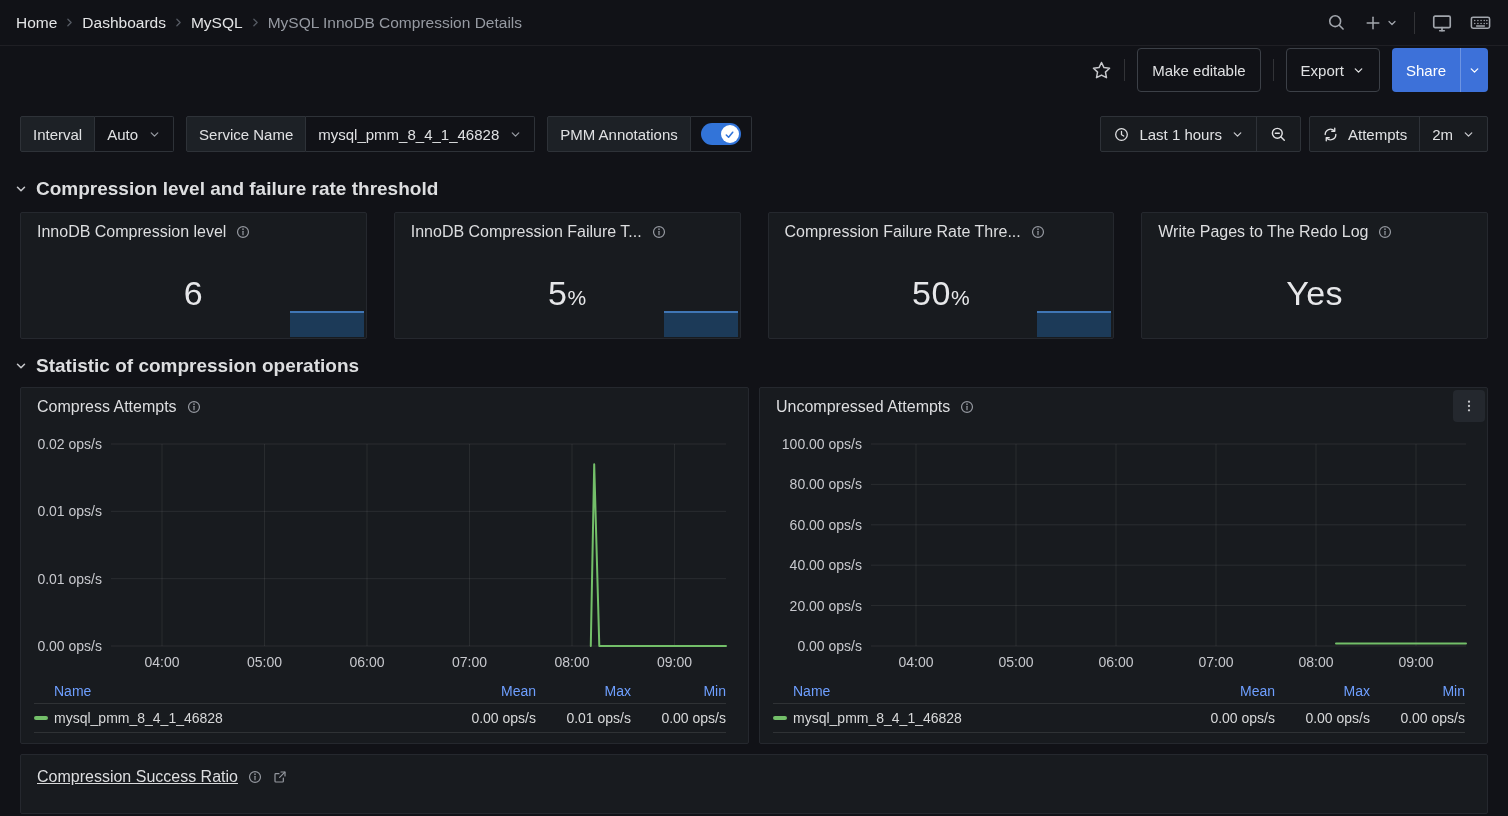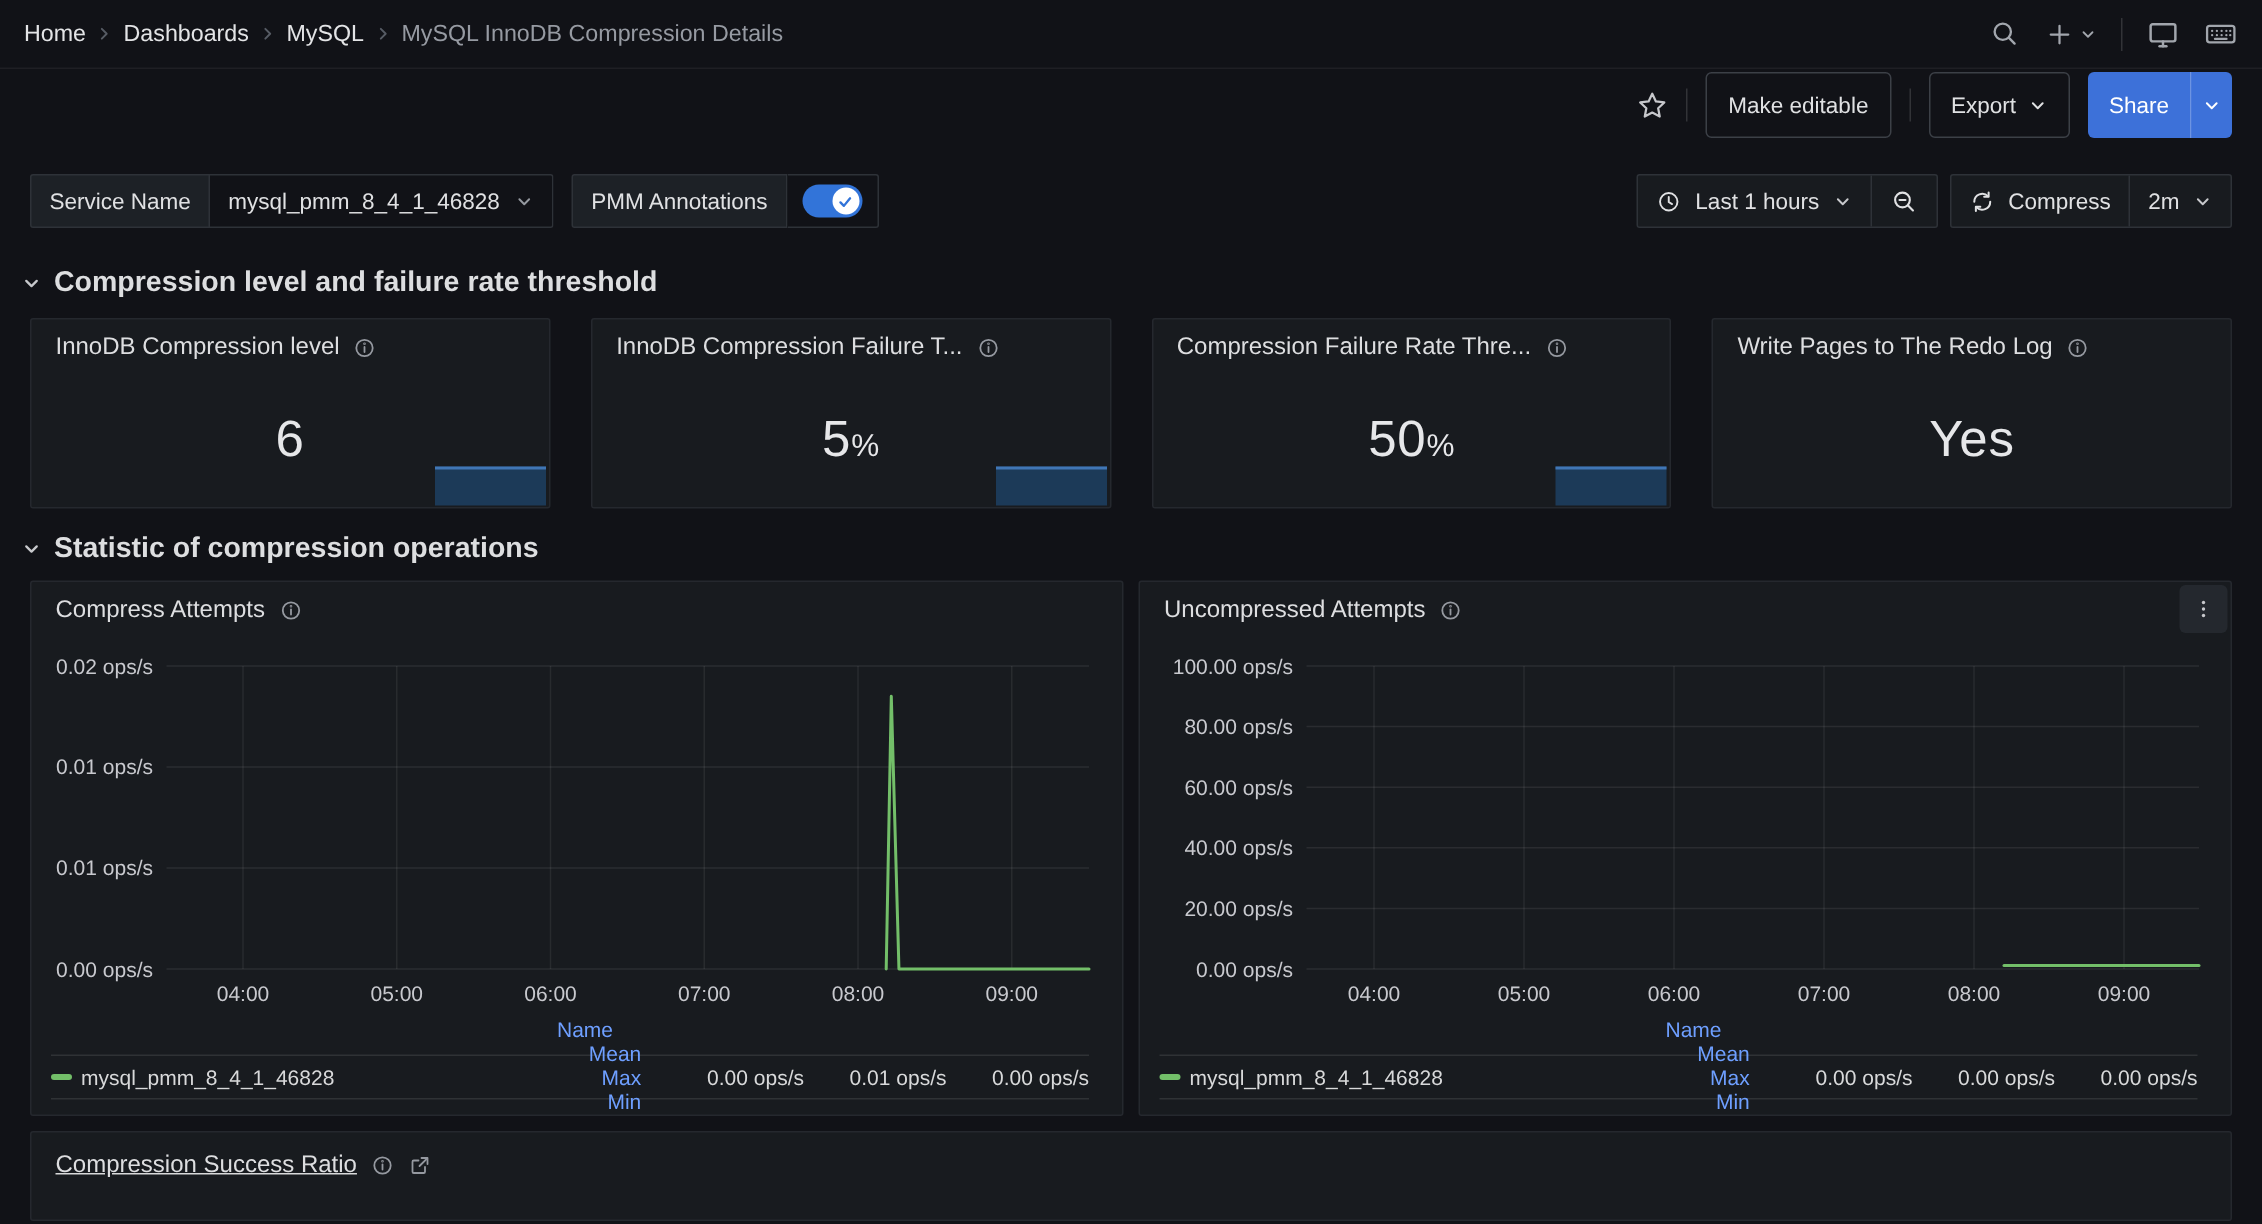--- a/index.html
+++ b/index.html
@@ -70,21 +70,21 @@
               border-top:2px solid #4076b5; }
 
   
   .charts-row { margin-top:10px; padding:0 20px; display:flex; gap:10px; }
   .chart-panel { width:729px; height:357px; }
   .chart-svg { display:block; margin-top:2px; }
   .kebab { position:absolute; top:2px; right:2px; width:32px; height:32px; background:#24282e; border-radius:4px;
            display:flex; align-items:center; justify-content:center; color:#c7c8cc; cursor:pointer; }
   .legend { padding:0 22px 0 13px; margin-top:2px; font-size:14px; }
   .legend-header, .legend-row { display:flex; align-items:center; }
-  .legend-header { height:26px; border-bottom:1px solid rgba(255,255,255,0.10);flex-direction:column; }
+  .legend-header { height:26px; border-bottom:1px solid rgba(255,255,255,0.10); }
   .legend-row { height:29px; border-bottom:1px solid rgba(255,255,255,0.10); }
   .lh-name { flex:1; padding-left:20px; color:#6e9fff; font-weight:500; }
   .lh-val { width:95px; text-align:right; color:#6e9fff; font-weight:500; }
   .lr-name { flex:1; display:flex; align-items:center; color:#d8d9da; cursor:pointer; }
   .lr-val { width:95px; text-align:right; color:#d8d9da; }
   .swatch { width:14px; height:4px; border-radius:2px; background:#73bf69; margin-right:6px; }
 
   
   .bottom-panel { margin:10px 20px 0 20px; height:60px;text-decoration:underline; }
   .bottom-panel .panel-title-row { padding-top:13px; }
@@ -183,20 +183,29 @@
       <span class="btn-primary-caret">
         <svg width="13" height="13" viewBox="0 0 24 24" fill="none" stroke="currentColor" stroke-width="2.4" stroke-linecap="round" stroke-linejoin="round">
             <polyline points="6 9 12 15 18 9"></polyline>
           </svg>
       </span>
     </div>
   </div>
 
   <div class="filters">
     <div class="var-group">
+      <span class="var-label">Interval</span>
+      <span class="var-value">
+        <span>Auto</span>
+        <svg width="13" height="13" viewBox="0 0 24 24" fill="none" stroke="#9599a0" stroke-width="2.4" stroke-linecap="round" stroke-linejoin="round">
+            <polyline points="6 9 12 15 18 9"></polyline>
+          </svg>
+      </span>
+    </div>
+    <div class="var-group">
       <span class="var-label">Service Name</span>
       <span class="var-value">
         <span>mysql_pmm_8_4_1_46828</span>
         <svg width="13" height="13" viewBox="0 0 24 24" fill="none" stroke="#9599a0" stroke-width="2.4" stroke-linecap="round" stroke-linejoin="round">
             <polyline points="6 9 12 15 18 9"></polyline>
           </svg>
       </span>
     </div>
     <div class="var-group">
       <span class="var-label">PMM Annotations</span>
@@ -233,21 +242,21 @@
         </span>
       </div>
       <div class="picker-group">
         <span class="picker-seg">
           <svg width="17" height="17" viewBox="0 0 24 24" fill="none" stroke="#e0e1e3" stroke-width="1.9" stroke-linecap="round" stroke-linejoin="round">
               <path d="M4.5 12a7.5 7.5 0 0 1 13-5.1"></path>
               <polyline points="18 3.2 18 7.4 13.8 7.4"></polyline>
               <path d="M19.5 12a7.5 7.5 0 0 1-13 5.1"></path>
               <polyline points="6 20.8 6 16.6 10.2 16.6"></polyline>
             </svg>
-          <span>Compress</span>
+          <span>Attempts</span>
         </span>
         <span class="picker-div"></span>
         <span class="picker-seg">
           <span>2m</span>
           <svg width="13" height="13" viewBox="0 0 24 24" fill="none" stroke="#c7c8cc" stroke-width="2.4" stroke-linecap="round" stroke-linejoin="round">
               <polyline points="6 9 12 15 18 9"></polyline>
             </svg>
         </span>
       </div>
     </div>

